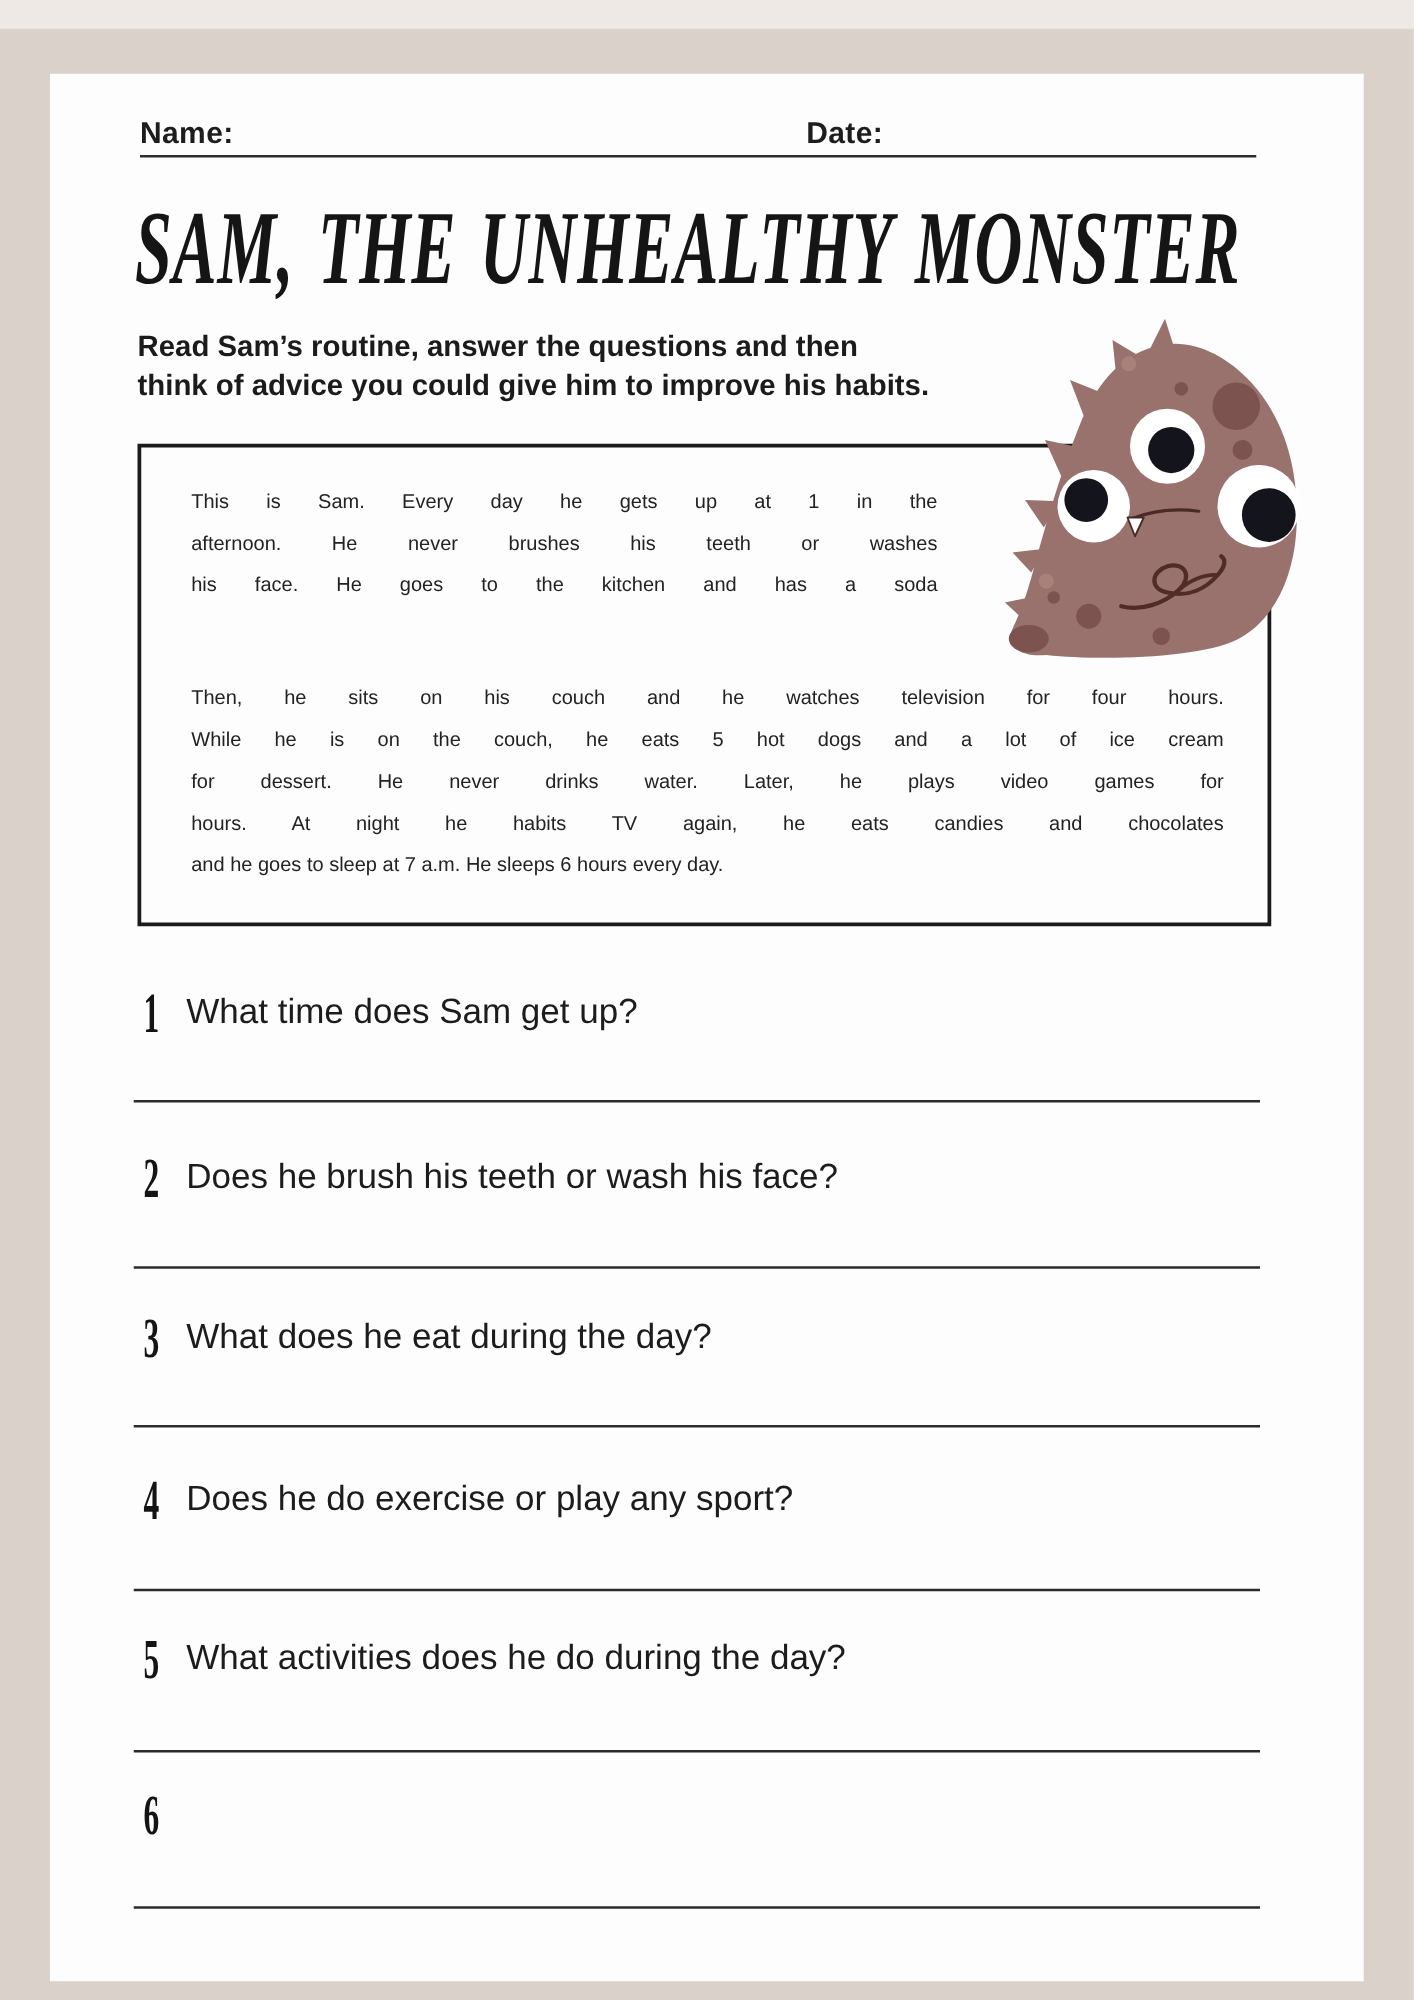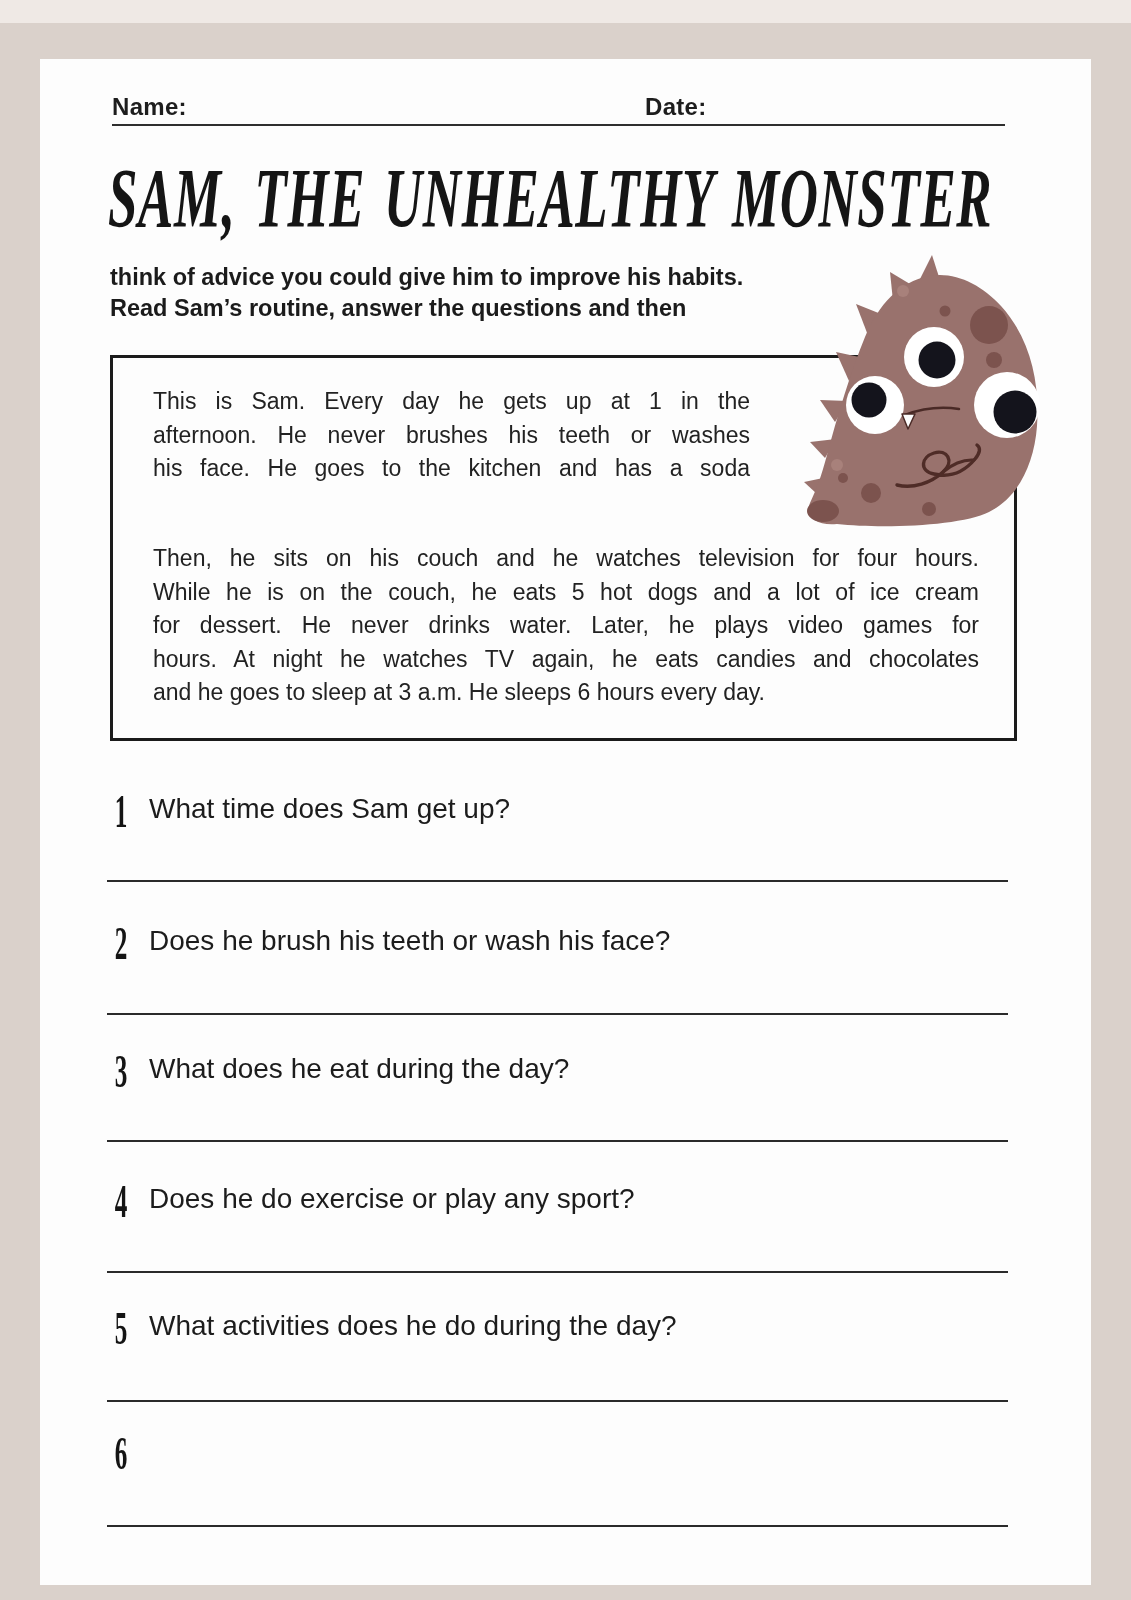--- a/index.html
+++ b/index.html
@@ -29,21 +29,21 @@
     transform:scaleX(0.63); transform-origin:left center; color:#151515;
   }
 
   .instructions { left:110px; top:239px; width:700px;
     font-size:23.5px; font-weight:700; line-height:31px; color:#1b1b1b; }
 
   .passage-box {
     left:110px; top:332px; width:907px; height:386px;
     border:3px solid #1b1b1b; box-sizing:border-box; background:transparent;
   }
-  .passage { font-size:23px; line-height:33.5px; color:#222; }
+  .passage { font-size:16px; line-height:33.5px; color:#222; }
   .p1 { left:40px; top:27px; width:597px; }
   .p2 { left:40px; top:184px; width:826px; }
   .jline { text-align:justify; text-align-last:justify; }
   .lastline { text-align:left; }
 
   .monster-svg { left:793px; top:222px; z-index:5; }
 
   .question { display:flex; align-items:flex-start; gap:15px; }
   .q-num {
     display:inline-block; width:24px;
@@ -63,36 +63,36 @@
 
   <div class="abs field-label" style="left:112px; top:70px;">Name:</div>
   <div class="abs field-label" style="left:645px; top:70px;">Date:</div>
   <div class="abs header-line"></div>
 
   <div class="abs title-wrap">
     <span class="title-text">SAM, THE UNHEALTHY MONSTER</span>
   </div>
 
   <div class="abs instructions">
+    <div>Read Sam’s routine, answer the questions and then</div>
     <div>think of advice you could give him to improve his habits.</div>
-    <div>Read Sam’s routine, answer the questions and then</div>
   </div>
 
   <div class="abs passage-box">
     <div class="abs passage p1">
       <div class="jline">This is Sam. Every day he gets up at 1 in the</div>
       <div class="jline">afternoon. He never brushes his teeth or washes</div>
       <div class="jline">his face. He goes to the kitchen and has a soda</div>
     </div>
     <div class="abs passage p2">
       <div class="jline">Then, he sits on his couch and he watches television for four hours.</div>
       <div class="jline">While he is on the couch, he eats 5 hot dogs and a lot of ice cream</div>
       <div class="jline">for dessert. He never drinks water. Later, he plays video games for</div>
-      <div class="jline">hours. At night he watches TV again, he eats candies and chocolates</div>
-      <div class="lastline">and he goes to sleep at 3 a.m. He sleeps 6 hours every day.</div>
+      <div class="jline">hours. At night he habits TV again, he eats candies and chocolates</div>
+      <div class="lastline">and he goes to sleep at 7 a.m. He sleeps 6 hours every day.</div>
     </div>
   </div>
 
   <svg class="abs monster-svg" width="250" height="283" viewBox="0 0 250 283">
     <g>
 
       <polygon points="146,32 126,36 139,10" fill="#99726d"></polygon>
       <polygon points="100,56 122,42 97,27" fill="#99726d"></polygon>
       <polygon points="76,93 93,71 63,59" fill="#99726d"></polygon>
       <polygon points="56,136 71,113 43,107" fill="#99726d"></polygon>

